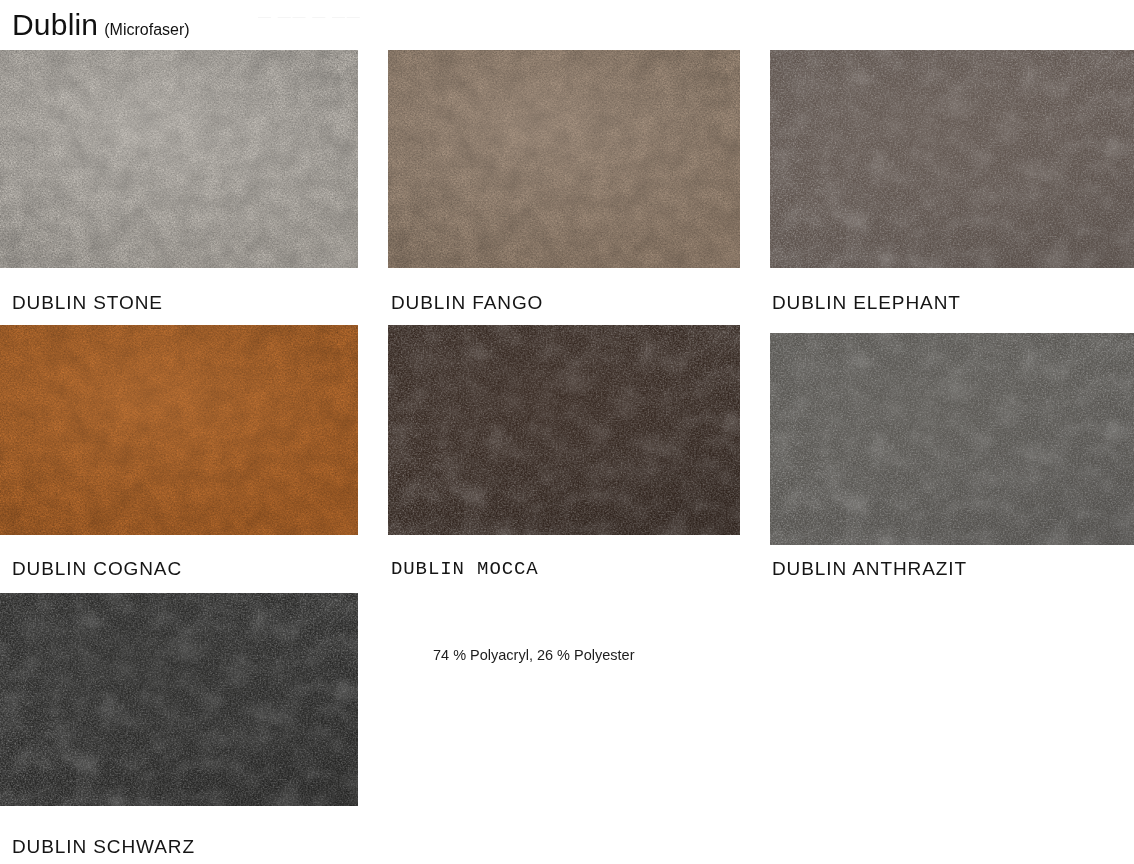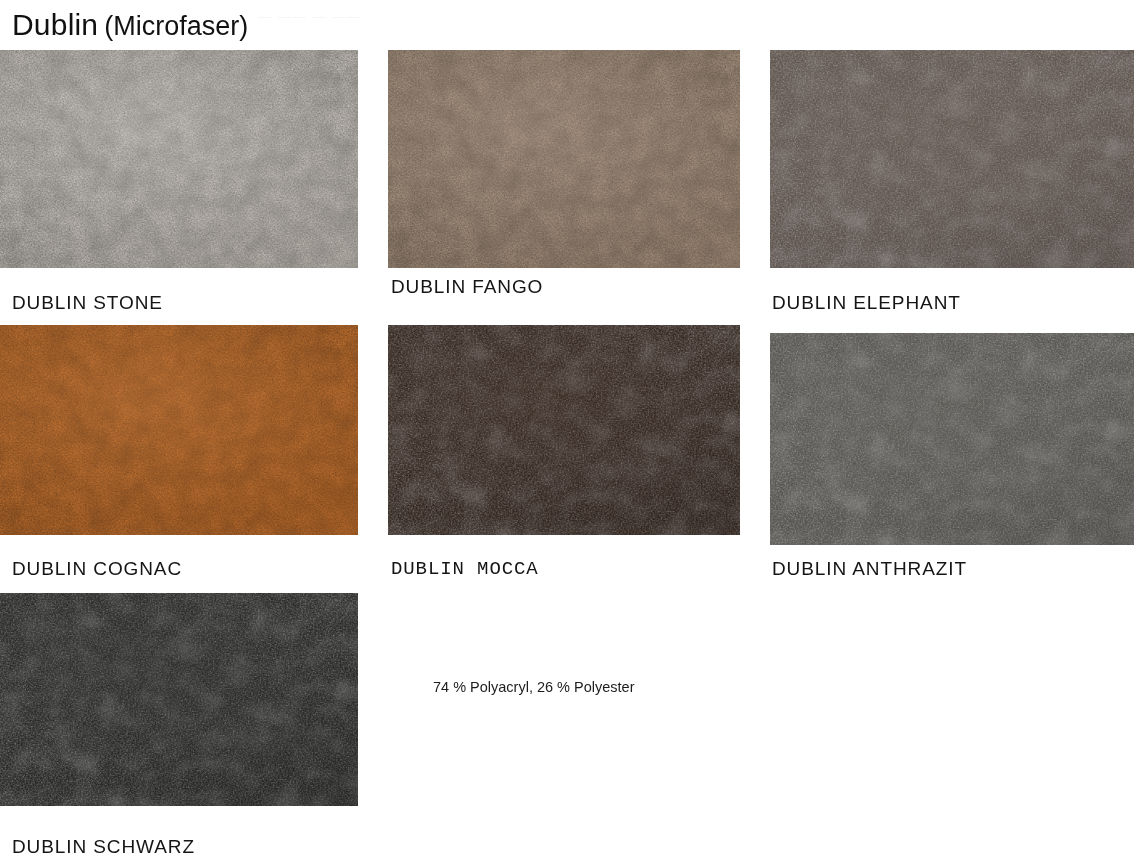--- a/index.html
+++ b/index.html
@@ -25,21 +25,21 @@
     top: 8px;
     white-space: nowrap;
   }
   #title-main {
     font-size: 30px;
     font-weight: 400;
     letter-spacing: 0.2px;
     color: #111111;
   }
   #title-sub {
-    font-size: 27px;
+    font-size: 16px;
     font-weight: 400;
     color: #111111;
     margin-left: 6px;
   }
   #ghost-text {
     position: absolute;
     left: 258px;
     top: 9px;
     font-size: 13px;
     letter-spacing: 1.6px;
@@ -81,21 +81,21 @@
   #spec-block {
     position: absolute;
     left: 427px;
     top: 645px;
     font-size: 14.5px;
     line-height: 20.5px;
     color: #1d1d1d;
     white-space: nowrap;
   }
   #spec-block .spec-line { display: block; }
-  #spec-block .spec-line:first-child { text-indent: 6px; margin-top: 32px; }
+  #spec-block .spec-line:first-child { text-indent: 6px; }
 </style>
 </head>
 <body>
 
 <svg width="0" height="0" style="position:absolute" aria-hidden="true">
   <defs>
     <filter id="leatherGrain" x="0" y="0" width="100%" height="100%">
       <feTurbulence type="fractalNoise" baseFrequency="0.62 0.68" numOctaves="4" seed="7" result="n1"></feTurbulence>
       <feColorMatrix in="n1" type="matrix" values="0 0 0 0 0  0 0 0 0 0  0 0 0 0 0  0.85 0.25 0 0 -0.22" result="a1"></feColorMatrix>
       <feTurbulence type="fractalNoise" baseFrequency="0.045 0.05" numOctaves="3" seed="19" result="n2"></feTurbulence>
@@ -135,21 +135,21 @@
     </svg>
     <div class="sheen" style="background: radial-gradient(130% 110% at 42% 34%, rgba(214, 210, 204, 0.333) 0%, transparent 58%), linear-gradient(160deg, transparent 45%, rgba(169, 164, 156, 0.3) 100%);"></div>
   </div>
 <div class="swatch-label" style="left: 12px; top: 292px;">DUBLIN STONE</div>
 <div class="swatch" style="left: 388px; top: 50px; width: 352px; height: 218px; background: rgb(168, 147, 127);">
     <svg class="grain" preserveAspectRatio="none" viewBox="0 0 352 218">
       <rect x="0" y="0" width="352" height="218" fill="transparent" filter="url(#leatherGrain)" opacity="0.55"></rect>
     </svg>
     <div class="sheen" style="background: radial-gradient(130% 110% at 42% 34%, rgba(187, 167, 151, 0.333) 0%, transparent 58%), linear-gradient(160deg, transparent 45%, rgba(141, 119, 101, 0.3) 100%);"></div>
   </div>
-<div class="swatch-label" style="left: 391px; top: 276px;">DUBLIN FANGO</div>
+<div class="swatch-label" style="left: 391px; top: 292px;">DUBLIN FANGO</div>
 <div class="swatch" style="left: 770px; top: 50px; width: 364px; height: 218px; background: rgb(94, 83, 77);">
     <svg class="grain" preserveAspectRatio="none" viewBox="0 0 364 218">
       <rect x="0" y="0" width="364" height="218" fill="transparent" filter="url(#leatherGrainLight)" opacity="0.70"></rect>
     </svg>
     <div class="sheen" style="background: radial-gradient(130% 110% at 42% 34%, rgba(115, 103, 95, 0.333) 0%, transparent 58%), linear-gradient(160deg, transparent 45%, rgba(72, 64, 59, 0.3) 100%);"></div>
   </div>
 <div class="swatch-label" style="left: 772px; top: 292px;">DUBLIN ELEPHANT</div>
 <div class="swatch" style="left: 0px; top: 325px; width: 358px; height: 210px; background: rgb(192, 112, 47);">
     <svg class="grain" preserveAspectRatio="none" viewBox="0 0 358 210">
       <rect x="0" y="0" width="358" height="210" fill="transparent" filter="url(#leatherGrain)" opacity="0.55"></rect>

